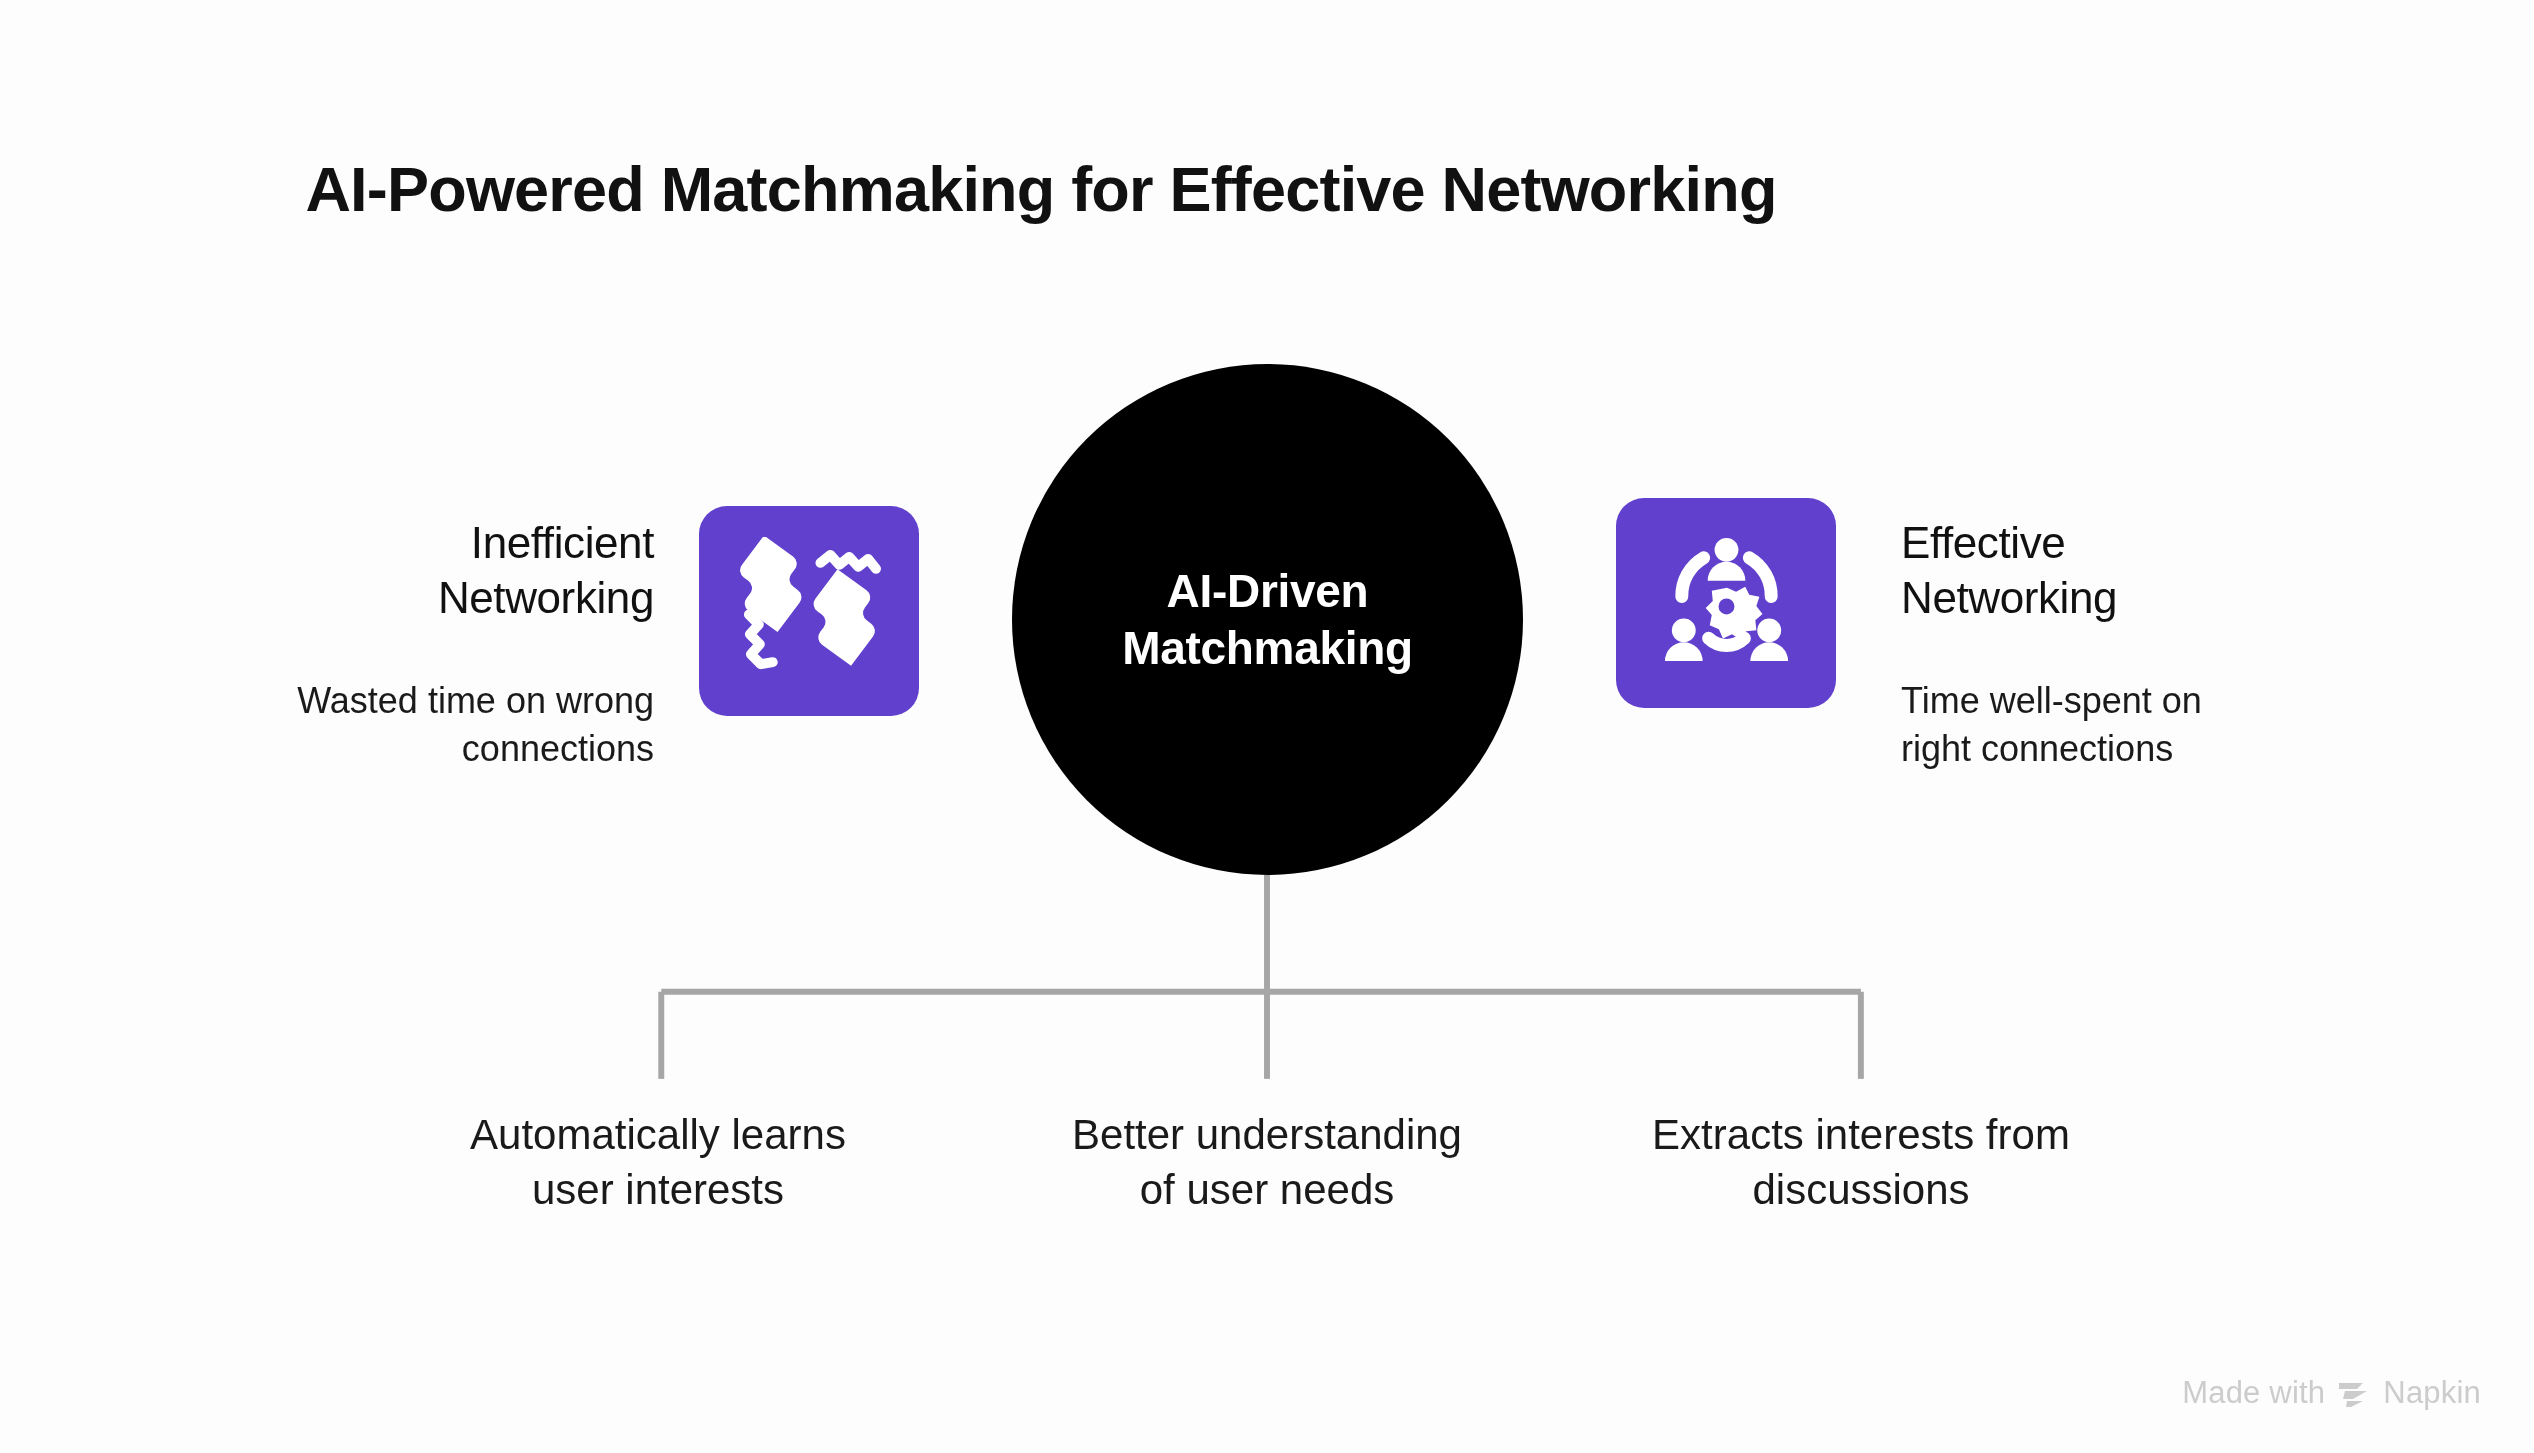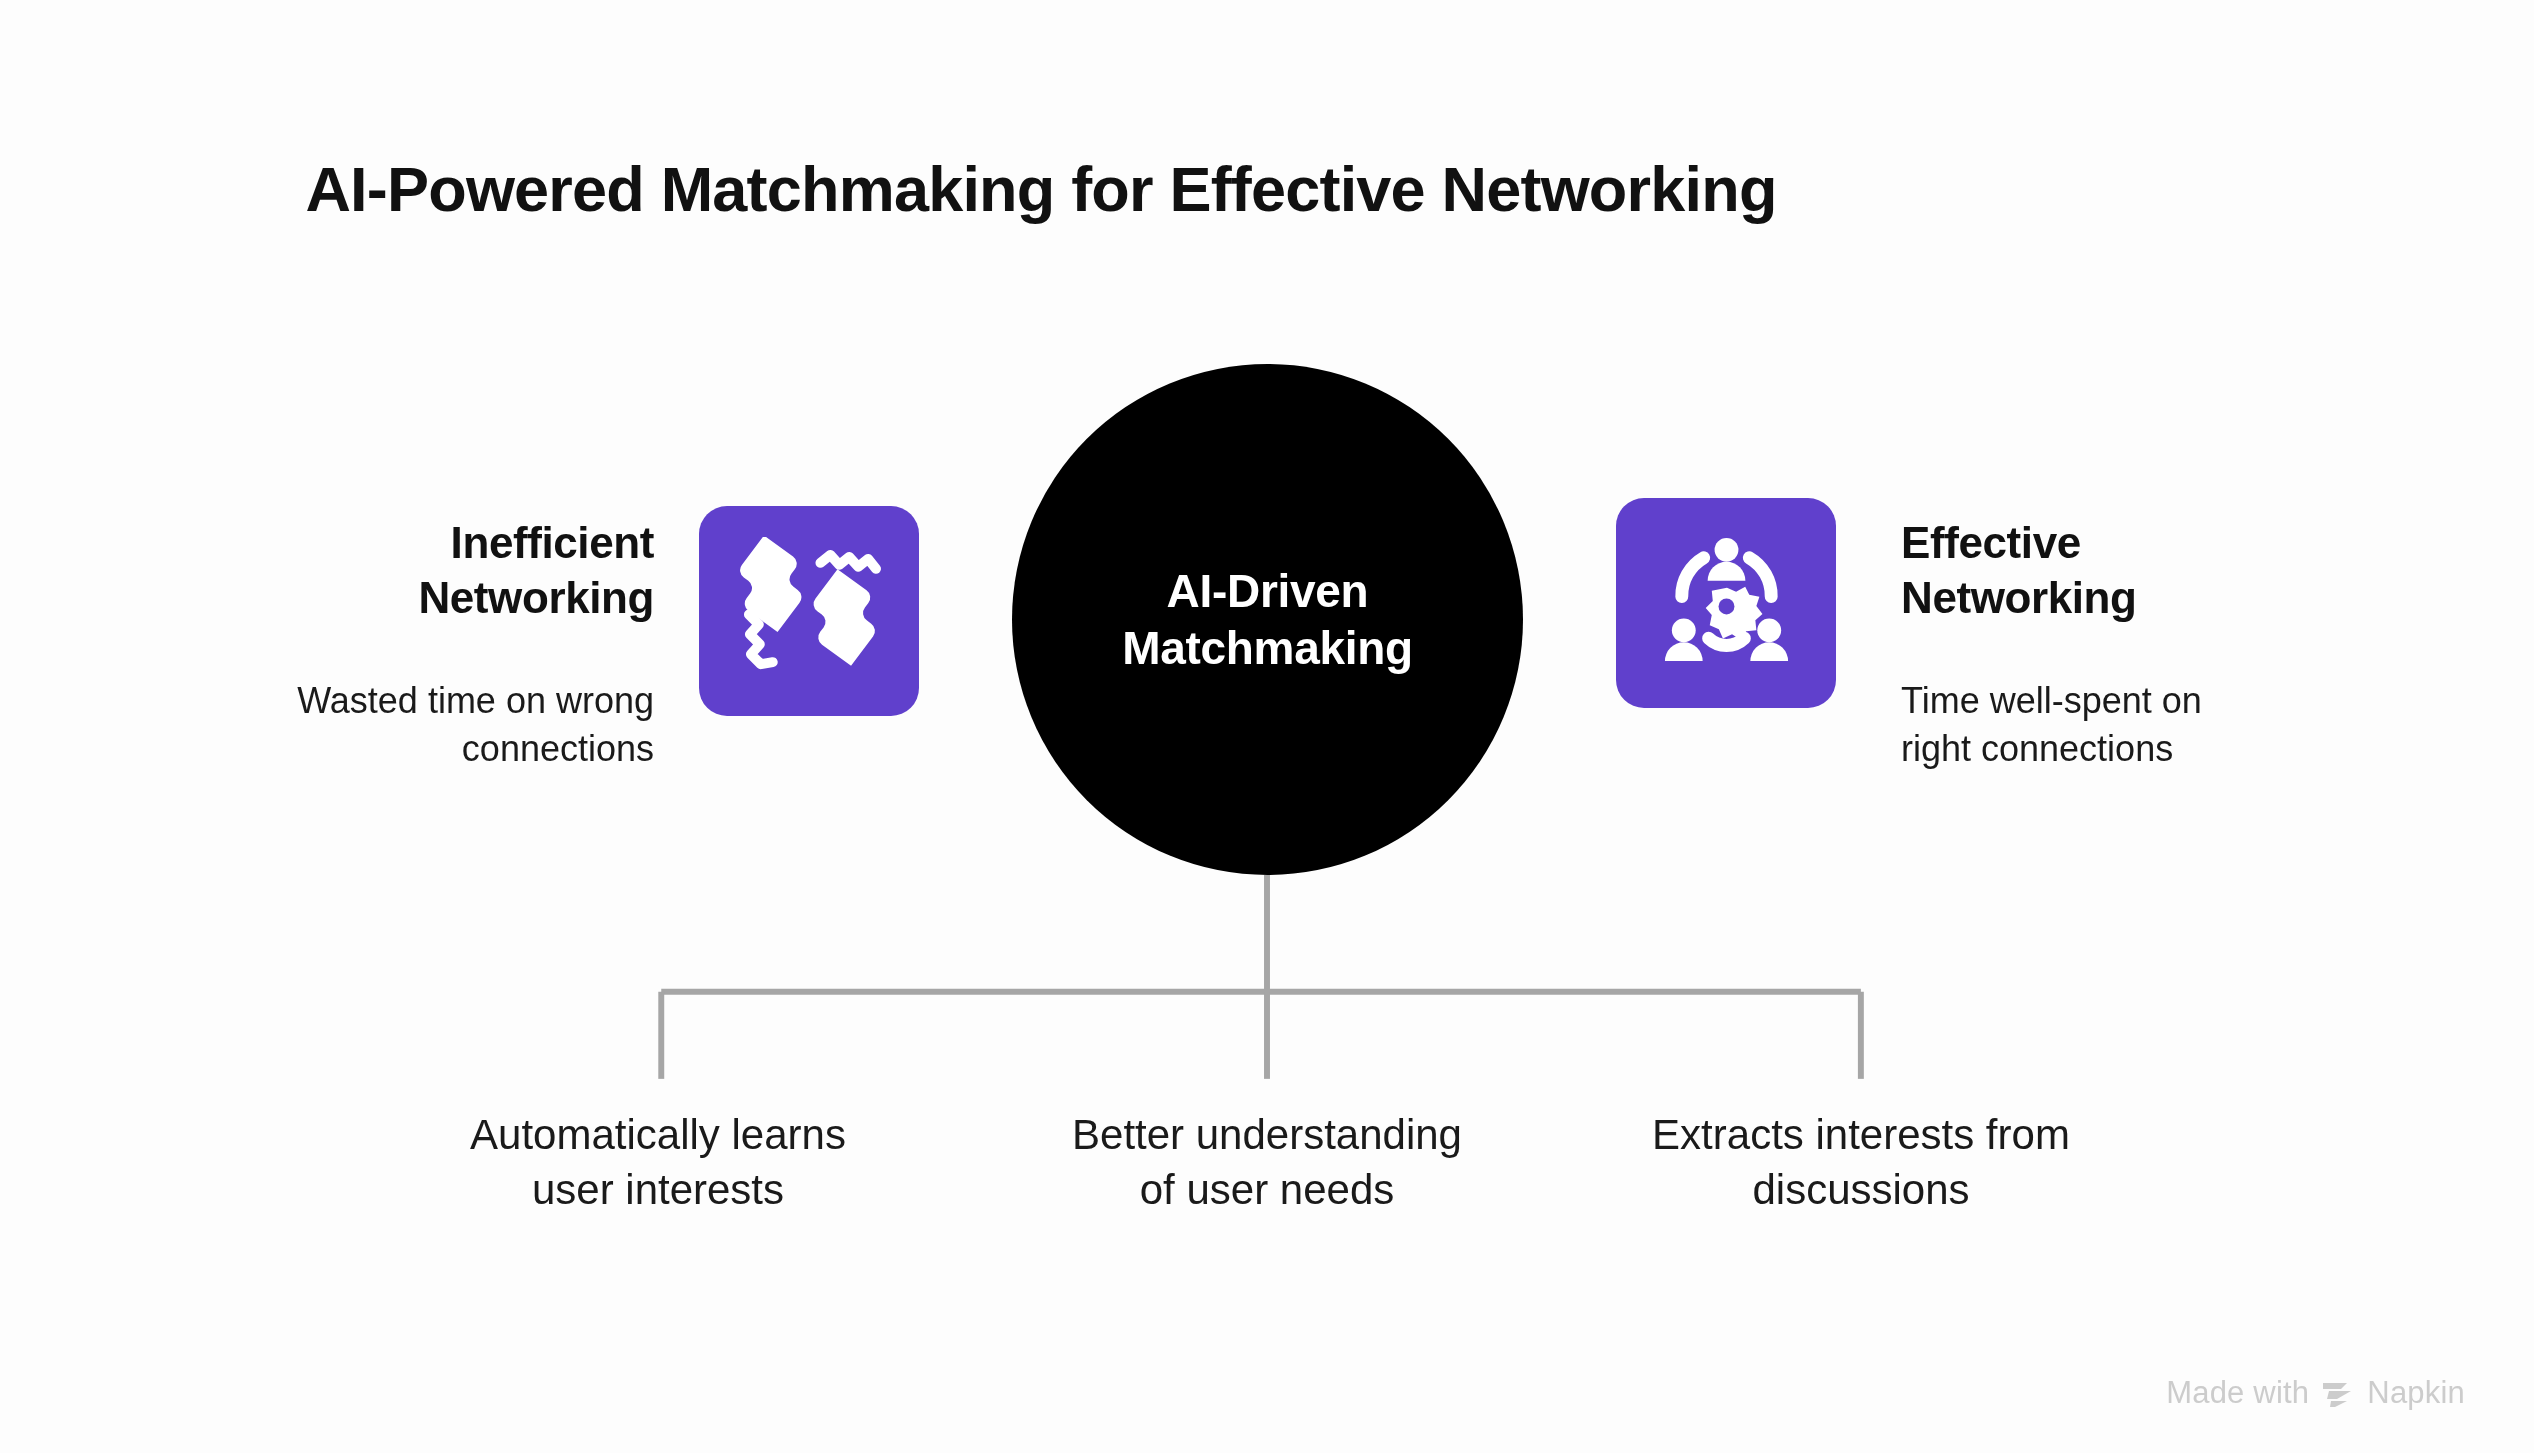--- a/index.html
+++ b/index.html
@@ -73,21 +73,21 @@
   
   .side {
     position: absolute;
     width: 515px;
   }
   .side.left  { left: 139px;  top: 515px; text-align: right; }
   .side.right { left: 1901px; top: 515px; text-align: left; }
 
   .side-heading {
     font-size: 44px;
-    font-weight: 700;
+    font-weight: 400;
     color: #111111;
     line-height: 1.25;
     letter-spacing: -0.4px;
   }
   .side-sub {
     margin-top: 52px;
     font-size: 36px;
     font-weight: 400;
     color: #1a1a1a;
     line-height: 1.32;
@@ -114,21 +114,21 @@
     color: #1a1a1a;
     line-height: 1.32;
   }
   .leaf.l0 { left: 381px; }
   .leaf.l1 { left: 990px; }
   .leaf.l2 { left: 1584px; }
 
   
   .watermark {
     position: absolute;
-    right: 69px;
+    right: 53px;
     bottom: 42px;
     display: flex;
     align-items: center;
     gap: 12px;
     color: #cccccc;
     font-size: 31px;
     font-weight: 500;
     letter-spacing: 0.2px;
   }
   .watermark svg { display: block; }

